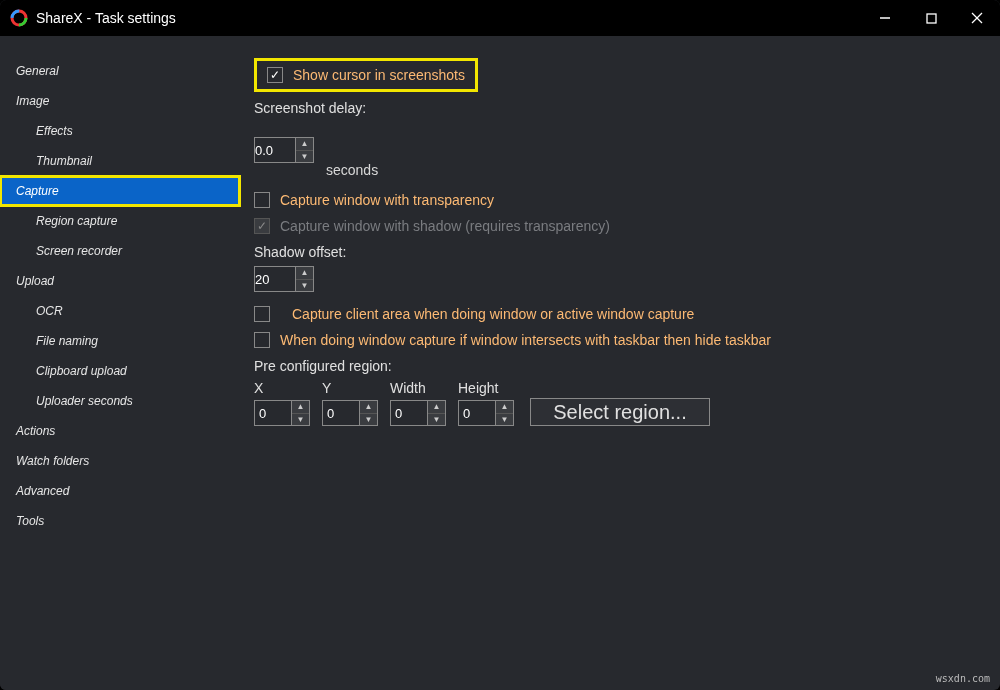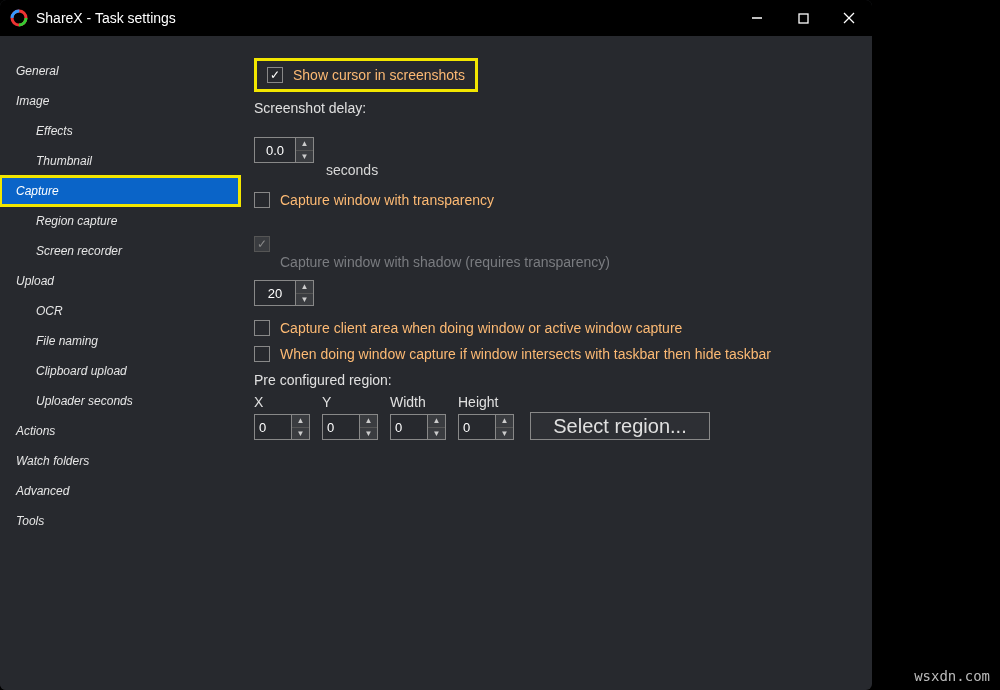--- a/index.html
+++ b/index.html
@@ -1,49 +1,49 @@
 <!DOCTYPE html>
 <html><head>
 <meta charset="utf-8">
 <style>
   * { margin: 0; padding: 0; box-sizing: border-box; font-family: "Segoe UI", Tahoma, sans-serif; }
   body { background: #000; width: 1000px; height: 690px; overflow: hidden; }
-  .window { width: 872px; height: 690px; background: #27292e; display: flex; flex-direction: column; border-radius: 6px; overflow: hidden; }
+  .window { width: 1000px; height: 690px; background: #27292e; display: flex; flex-direction: column; border-radius: 6px; overflow: hidden; }
   .titlebar { height: 36px; background: #000; display: flex; align-items: center; color: #fff; font-size: 14px; padding-left: 10px; }
   .titlebar .logo { width: 18px; height: 18px; margin-right: 8px; display:inline-flex; align-items:center; justify-content:center; }
   .titlebar .title { flex: 1; }
   .titlebar .ctrl { width: 46px; height: 36px; display: flex; align-items: center; justify-content: center; color: #fff; font-size: 14px; }
   .titlebar .ctrl svg { stroke: #fff; }
   .body { flex: 1; display: flex; }
   .sidebar { width: 240px; background: #27292e; padding-top: 20px; }
   .side-item { color: #e6e6e6; font-size: 12px; padding: 4px 0 4px 16px; line-height: 22px; cursor: pointer; font-style: italic; }
   .side-sub { padding-left: 36px; }
   .side-active { background: #0a64c8; color: #fff; }
   .hl-box { outline: 3px solid #f2e600; outline-offset: -2px; }
   .content { flex: 1; padding: 22px 14px; color: #d8d8d8; font-size: 14px; }
   .row { display: flex; align-items: center; margin-bottom: 10px; }
   .checkbox { width: 16px; height: 16px; border: 1px solid #888; margin-right: 10px; display: inline-flex; align-items: center; justify-content: center; background:#27292e; }
   .checkbox.checked::after { content: "✓"; color: #fff; font-size: 12px; line-height: 1; }
   .checkbox.disabled { background: #3a3c40; border-color:#555; }
   .checkbox.disabled.checked::after { color: #888; }
   .cb-label { color: #fdba74; }
-  .cb-label.disabled { color: #7a7c80; margin-top: 36px; }
+  .cb-label.disabled { color: #7a7c80; }
   .hl-inline { border: 3px solid #f2e600; padding: 6px 10px; display: inline-flex; align-items:center; }
   .section-label { margin: 8px 0 6px 0; color: #e0e0e0; }
   .spinner { display: inline-flex; border: 1px solid #888; height: 26px; background:#27292e; }
-  .spinner input { width: 40px; background: transparent; border: none; color: #fff; text-align: center; font-size: 13px; outline:none; }
+  .spinner input { width: 40px; background: transparent; border: none; color: #fff; text-align: left; font-size: 13px; outline:none; }
   .spinner .arrows { width: 18px; display: flex; flex-direction: column; border-left:1px solid #888; }
   .spinner .arrows div { flex:1; display:flex; align-items:center; justify-content:center; font-size:8px; color:#ccc; background:#3a3c40; border-bottom:1px solid #555; cursor:pointer; }
   .spinner .arrows div:last-child{border-bottom:none;}
   .small-label { margin-left: 12px; color:#d8d8d8;margin-top:40px; }
   .region-group { display:flex; gap:12px; align-items: flex-end; }
   .region-col { display:flex; flex-direction:column; }
   .region-col label { font-size:14px; color:#e0e0e0; margin-bottom:4px; }
   .select-region-btn { height:28px; width:180px; border:1px solid #888; background:#2d2f34; color:#e0e0e0; font-size:20px; cursor:pointer; display:flex; align-items:center; justify-content:center; margin-left:4px; }
-  .watermark { position:absolute; bottom:6px; right:10px; color:#bbb; font-size:14px; font-family: monospace; }
+  .watermark { position:absolute; bottom:6px; right:10px; color:#bbb; font-size:10px; font-family: monospace; }
 </style>
 </head>
 <body>
 
 <div class="window">
   <div class="titlebar">
     <span class="logo">
       <svg width="18" height="18" viewBox="0 0 18 18">
           <circle cx="9" cy="9" r="7" fill="none" stroke="#e33" stroke-width="3"></circle>
           <circle cx="9" cy="9" r="7" fill="none" stroke="#3c3" stroke-width="3" stroke-dasharray="11 33"></circle>
@@ -111,31 +111,32 @@
 
       <div class="row" style="margin-top:14px;">
         <span class="checkbox"></span>
         <span class="cb-label">Capture window with transparency</span>
       </div>
       <div class="row">
         <span class="checkbox checked disabled"></span>
         <span class="cb-label disabled">Capture window with shadow (requires transparency)</span>
       </div>
 
+      <div class="section-label">Shadow offset:</div>
       <div class="row">
         <span class="spinner">
           <input value="20" style="">
           <span class="arrows">
               <div>▲</div>
               <div>▼</div>
             </span>
         </span>
       </div>
 
-      <div class="row" style="margin-top:14px;">
+      <div class="row" style="margin-top:14px;gap:12px;">
         <span class="checkbox"></span>
         <span class="cb-label">Capture client area when doing window or active window capture</span>
       </div>
       <div class="row">
         <span class="checkbox"></span>
         <span class="cb-label">When doing window capture if window intersects with taskbar then hide taskbar</span>
       </div>
 
       <div class="section-label">Pre configured region:</div>
       <div class="region-group">

